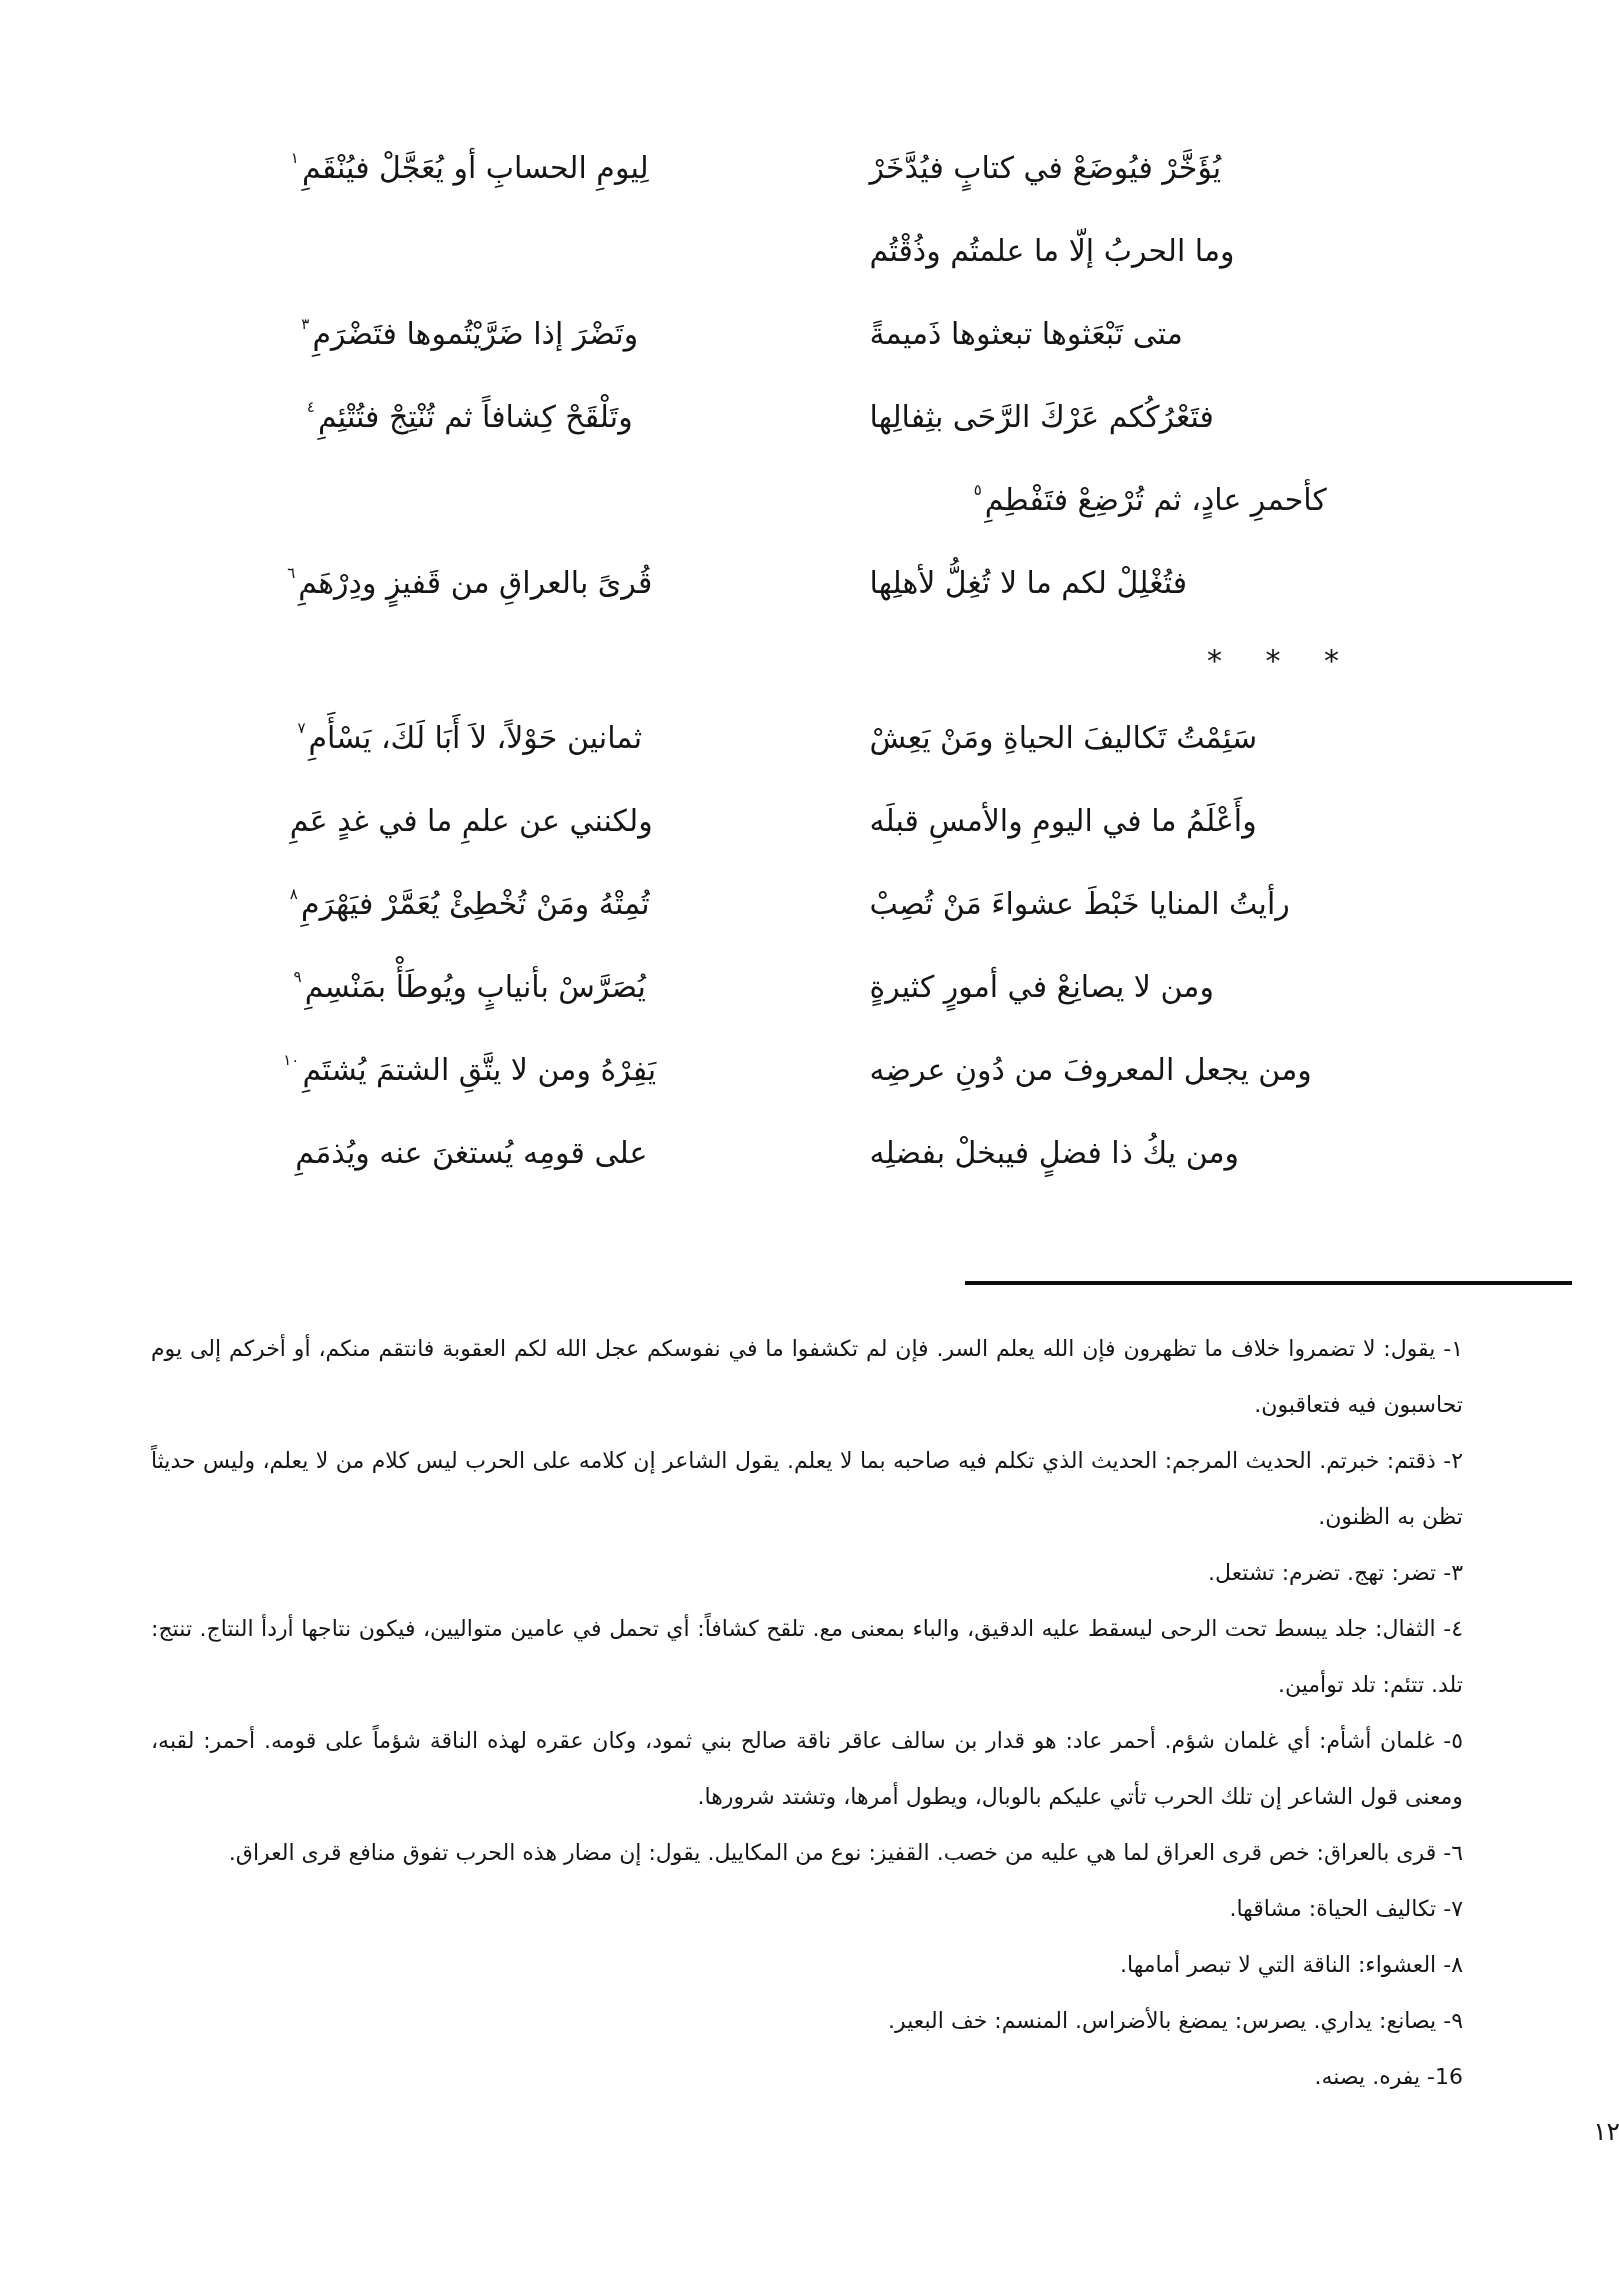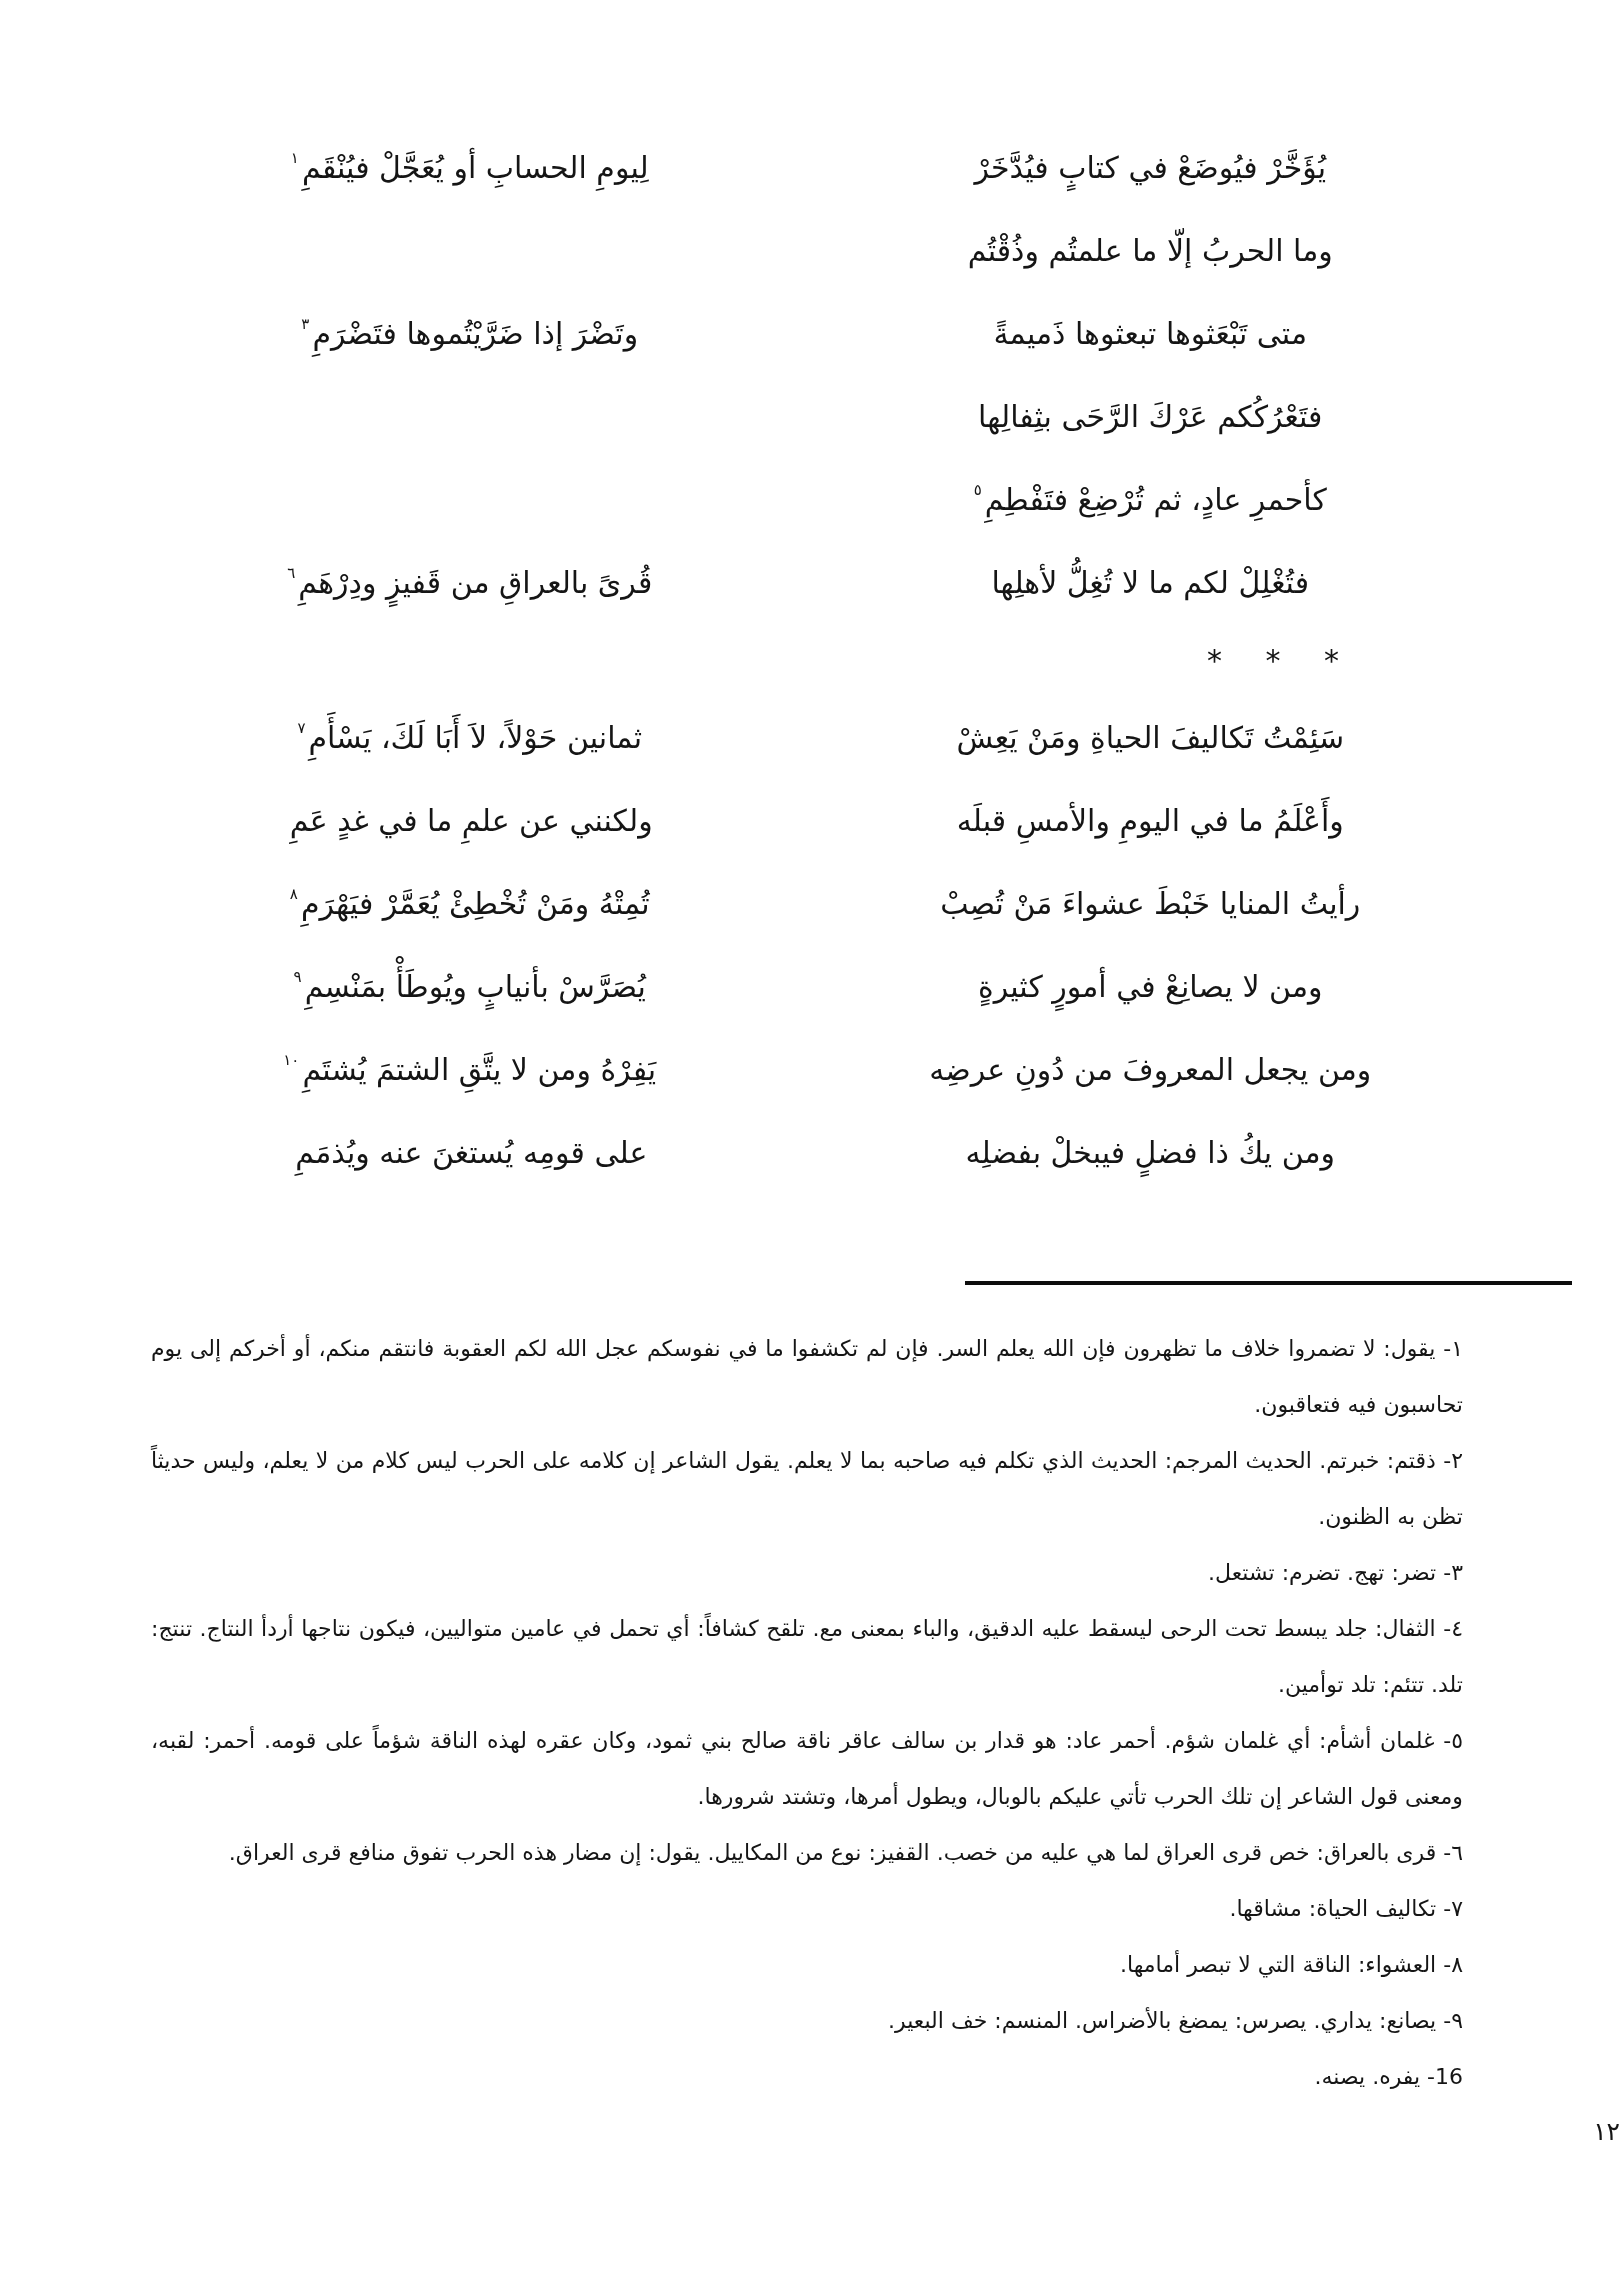--- a/index.html
+++ b/index.html
@@ -22,21 +22,21 @@
   .verse-row {
     display: grid;
     grid-template-columns: 1fr 1fr;
     column-gap: 119px;
     height: 83px;
     align-items: center;
     font-size: 30px;
     line-height: 1.35;
   }
   .sadr {
-    text-align: center;
+    text-align: left;
     white-space: nowrap;
   }
   .ajuz {
     text-align: center;
     white-space: nowrap;
   }
   .fn-marker {
     font-size: 15px;
     position: relative;
     top: -4px;
@@ -94,20 +94,21 @@
     </div>
     <div class="verse-row">
       <div class="sadr">وما الحربُ إلّا ما علمتُم وذُقْتُم</div>
     </div>
     <div class="verse-row">
       <div class="sadr">متى تَبْعَثوها تبعثوها ذَميمةً</div>
       <div class="ajuz"><span>وتَضْرَ إذا ضَرَّيْتُموها فتَضْرَمِ</span><sup class="fn-marker">٣</sup></div>
     </div>
     <div class="verse-row">
       <div class="sadr">فتَعْرُكُكم عَرْكَ الرَّحَى بثِفالِها</div>
+      <div class="ajuz"><span>وتَلْقَحْ كِشافاً ثم تُنْتِجْ فتُتْئِمِ</span><sup class="fn-marker">٤</sup></div>
     </div>
     <div class="verse-row">
       <div class="ajuz"><span>كأحمرِ عادٍ، ثم تُرْضِعْ فتَفْطِمِ</span><sup class="fn-marker">٥</sup></div>
     </div>
     <div class="verse-row">
       <div class="sadr">فتُغْلِلْ لكم ما لا تُغِلُّ لأهلِها</div>
       <div class="ajuz"><span>قُرىً بالعراقِ من قَفيزٍ ودِرْهَمِ</span><sup class="fn-marker">٦</sup></div>
     </div>
 
     <div class="stars">* * *</div>

